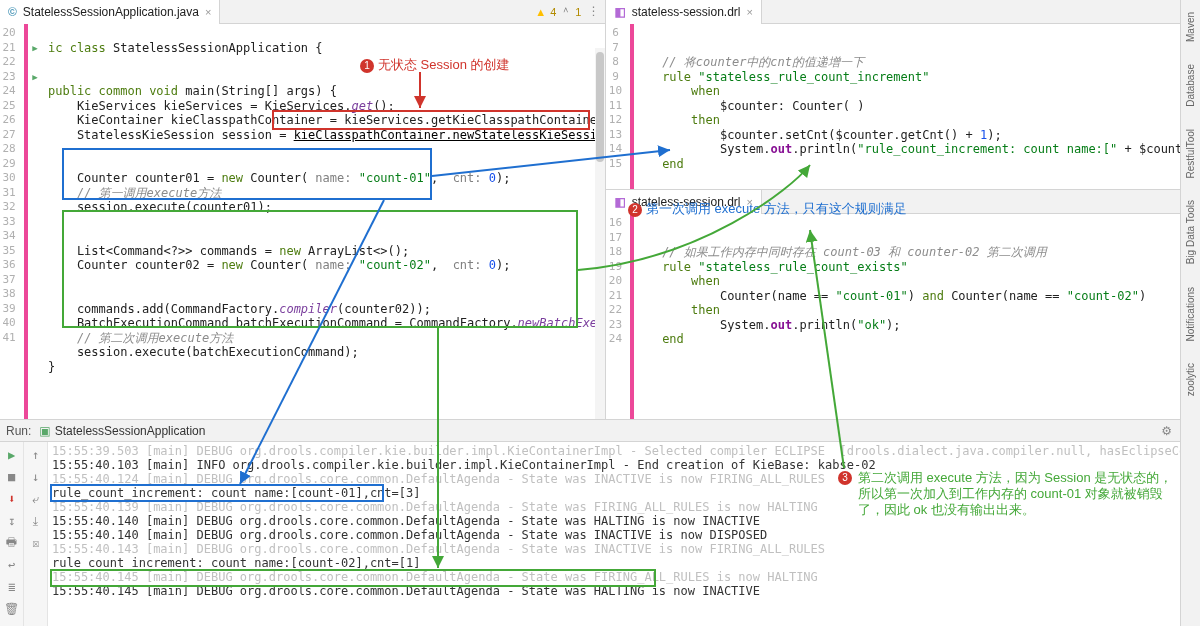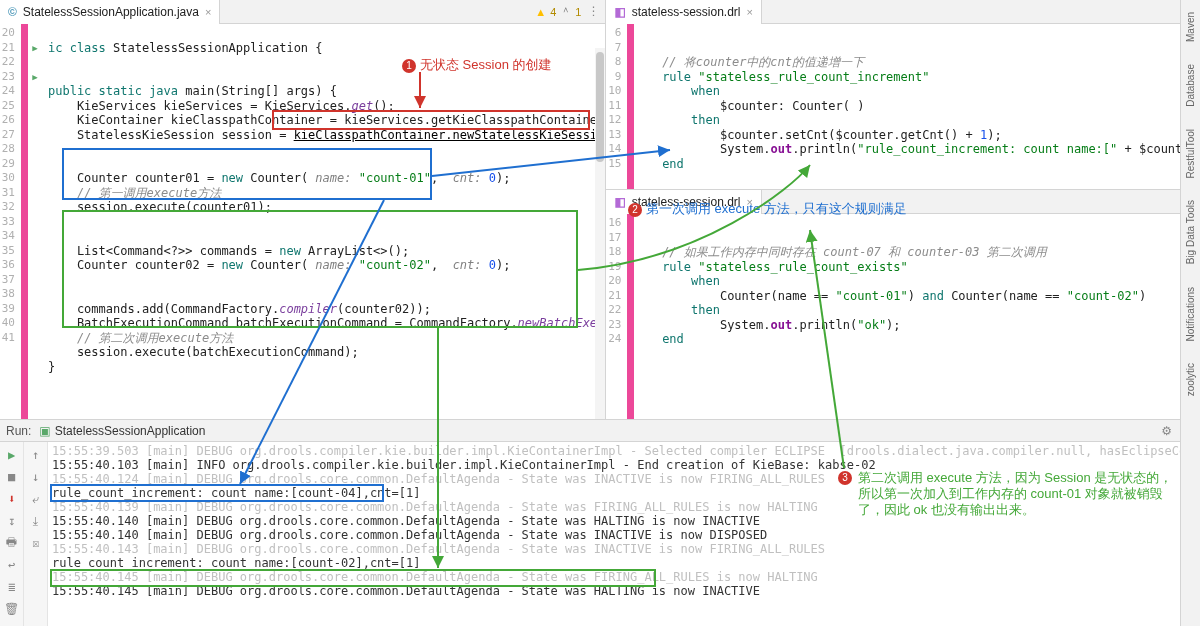--- a/index.html
+++ b/index.html
@@ -40,51 +40,51 @@
   .tab .icon-d { color:#b36ad6; font-weight:bold; }
   .tab .close { color:#999; font-size:11px; cursor:pointer;}
   .tab-warn { margin-left:auto; margin-right:24px; display:flex; align-items:center; gap:4px; color:#b28b00; font-size:11px;}
   .tab-warn .tri { color:#ffbf00; }
   .tabbar .more { position:absolute; right:6px; top:4px; color:#888; cursor:pointer;}
   .code-area { flex:1; display:flex; overflow:hidden; position:relative; background:#fff;}
   .gutter {
     width:28px;
     background:#fff;
     color:#b0b0b0;
-    text-align:right;
+    text-align:center;
     padding:2px 6px 0 0;
     font-size:11px;
     line-height:14.5px;
-    border-right:7px solid #ec4899;
+    border-right:4px solid #ec4899;
     user-select:none;
   }
   .run-gutter {
     width:14px;
     background:#fff;
     padding-top:2px;
     line-height:14.5px;
     font-size:9px;
     color:#59a869;
     text-align:center;
   }
   .code {
     flex:1;
     white-space:pre;
     font-size:12px;
     line-height:14.5px;
     padding:2px 0 0 6px;
     position:relative;
     overflow:hidden;
   }
-  .kw { color:#0f766e; }
+  .kw { color:#4d7c0f; }
   .str { color:#067d17; }
   .num { color:#1750eb; }
   .mtd { color:#7a3e9d; font-style:italic;}
   .cmt { color:#8c8c8c; font-style:italic;}
-  .pname { color:#808080; font-style:italic;}
+  .pname { color:#808080; }
   .fld { color:#871094;font-weight:bold; }
   .ann { text-decoration:underline; color:#000; }
 
   
   .box { position:absolute; pointer-events:none; }
   .box-red { border:2px solid #d0342c; }
   .box-blue { border:2px solid #1f6fd0; }
   .box-green { border:2px solid #44a838; }
 
   .callout { position:absolute; font-family:"Microsoft YaHei","PingFang SC",sans-serif; font-size:13px; pointer-events:none;}
@@ -163,21 +163,21 @@
         </div>
         <span class="more">⋮</span>
       </div>
       <div class="code-area">
         <div class="gutter">20<br>21<br>22<br>23<br>24<br>25<br>26<br>27<br>28<br>29<br>30<br>31<br>32<br>33<br>34<br>35<br>36<br>37<br>38<br>39<br>40<br>41</div>
         <div class="run-gutter">
 <br>▶<br><br>▶<br><br><br><br><br><br><br><br><br><br><br><br><br><br><br><br><br><br><br></div>
         <div class="code">
 <span class="kw">ic class</span> StatelessSessionApplication {
 <br>
-<span class="kw">public static java</span> main(String[] args) {
+<span class="kw">public common void</span> main(String[] args) {
     KieServices kieServices = KieServices.<span class="mtd">get</span>();
     KieContainer kieClasspathContainer = kieServices.getKieClasspathContainer();
     StatelessKieSession session = <span class="ann">kieClasspathContainer.newStatelessKieSession(</span> 
 <br>
     Counter counter01 = <span class="kw">new</span> Counter( <span class="pname">name:</span> <span class="str">"count-01"</span>,  <span class="pname">cnt:</span> <span class="num">0</span>);
     <span class="cmt">// 第一调用execute方法</span>
     session.execute(counter01);
 <br>
     List&lt;Command&lt;?&gt;&gt; commands = <span class="kw">new</span> ArrayList&lt;&gt;();
     Counter counter02 = <span class="kw">new</span> Counter( <span class="pname">name:</span> <span class="str">"count-02"</span>,  <span class="pname">cnt:</span> <span class="num">0</span>);
@@ -226,21 +226,21 @@
           <div class="tab">
             <span class="icon-d">◧</span>
             <span>stateless-session.drl</span>
             <span class="close">×</span>
           </div>
           <span class="more">⋮</span>
         </div>
         <div class="code-area">
           <div class="gutter">16<br>17<br>18<br>19<br>20<br>21<br>22<br>23<br>24</div>
           <div class="code">
-<br>   <span class="cmt">// 如果工作内存中同时存在 </span><span class="cmt">count-07</span><span class="cmt"> 和 </span><span class="cmt">counter-03</span><span class="cmt"> 第二次调用</span>
+<br>   <span class="cmt">// 如果工作内存中同时存在 </span><span class="cmt">count-03</span><span class="cmt"> 和 </span><span class="cmt">counter-02</span><span class="cmt"> 第二次调用</span>
    <span class="kw">rule</span> <span class="str">"stateless_rule_count_exists"</span>
        <span class="kw">when</span>
            Counter(name == <span class="str">"count-01"</span>) <span class="kw">and</span> Counter(name == <span class="str">"count-02"</span>)
        <span class="kw">then</span>
            System.<span class="fld">out</span>.println(<span class="str">"ok"</span>);
    <span class="kw">end</span>
           </div>
         </div>
       </div>
     </div>
@@ -270,21 +270,21 @@
       <div class="run-tools" style="border-right:1px solid #e4e4e4">
         <span class="gray">↑</span>
         <span class="gray">↓</span>
         <span class="gray">⤶</span>
         <span class="gray">⤓</span>
         <span class="gray">☒</span>
       </div>
       <div class="console"><span class="blurred">15:55:39.503 [main] DEBUG org.drools.compiler.kie.builder.impl.KieContainerImpl - Selected compiler ECLIPSE  [drools.dialect.java.compiler.null, hasEclipseCompiler:true]</span>
 <span>15:55:40.103 [main] INFO org.drools.compiler.kie.builder.impl.KieContainerImpl - End creation of KieBase: kabse-02</span>
 <span class="blurred">15:55:40.124 [main] DEBUG org.drools.core.common.DefaultAgenda - State was INACTIVE is now FIRING_ALL_RULES</span>
-<span>rule_count_increment: count name:[count-04],cnt=[1]</span>
+<span>rule_count_increment: count name:[count-01],cnt=[3]</span>
 <span class="blurred">15:55:40.139 [main] DEBUG org.drools.core.common.DefaultAgenda - State was FIRING_ALL_RULES is now HALTING</span>
 <span>15:55:40.140 [main] DEBUG org.drools.core.common.DefaultAgenda - State was HALTING is now INACTIVE</span>
 <span>15:55:40.140 [main] DEBUG org.drools.core.common.DefaultAgenda - State was INACTIVE is now DISPOSED</span>
 <span class="blurred">15:55:40.143 [main] DEBUG org.drools.core.common.DefaultAgenda - State was INACTIVE is now FIRING_ALL_RULES</span>
 <span>rule_count_increment: count name:[count-02],cnt=[1]</span>
 <span class="blurred">15:55:40.145 [main] DEBUG org.drools.core.common.DefaultAgenda - State was FIRING_ALL_RULES is now HALTING</span>
 <span>15:55:40.145 [main] DEBUG org.drools.core.common.DefaultAgenda - State was HALTING is now INACTIVE</span></div>
     </div>
   </div>
 </div>
@@ -301,21 +301,21 @@
 <div class="box box-red" style="left:272px; top:110px; width:318px; height:20px;"></div>
 
 <div class="box box-blue" style="left:62px; top:148px; width:370px; height:52px;"></div>
 
 <div class="box box-green" style="left:62px; top:210px; width:516px; height:118px;"></div>
 
 <div class="box box-blue" style="left:50px; top:484px; width:334px; height:18px;"></div>
 
 <div class="box box-green" style="left:50px; top:569px; width:606px; height:18px;"></div>
 
-<div class="callout red" style="left:360px; top:56px;margin-left:42px;">
+<div class="callout red" style="left:360px; top:56px;">
   <span class="num-badge badge1">1</span><span>无状态 Session 的创建</span>
 </div>
 
 <div class="callout blue" style="left:628px; top:200px;">
   <span class="num-badge badge2">2</span><span>第一次调用 execute 方法，只有这个规则满足</span>
 </div>
 
 <div class="callout" style="left:838px; top:469px;">
   <span class="num-badge badge3">3</span>
 </div>

